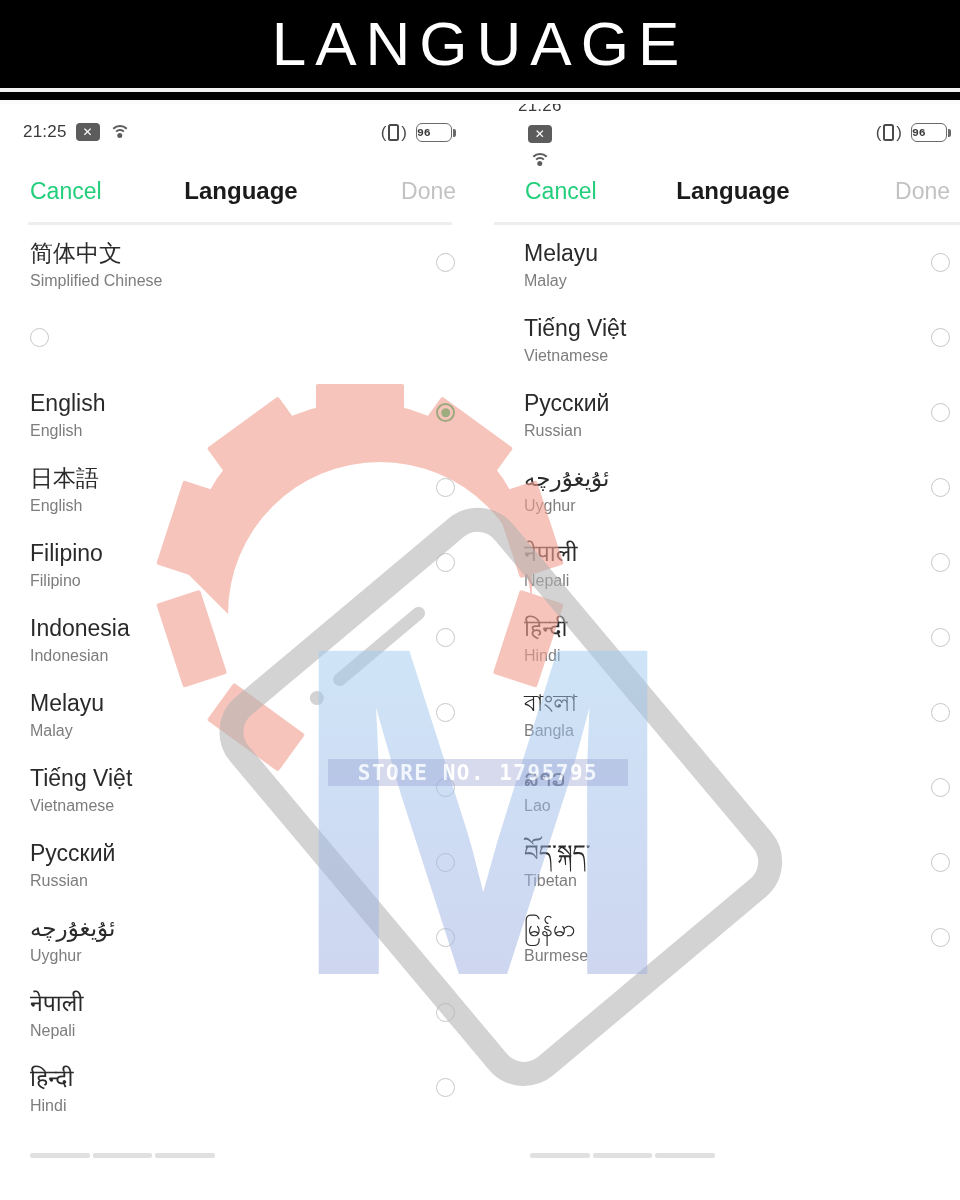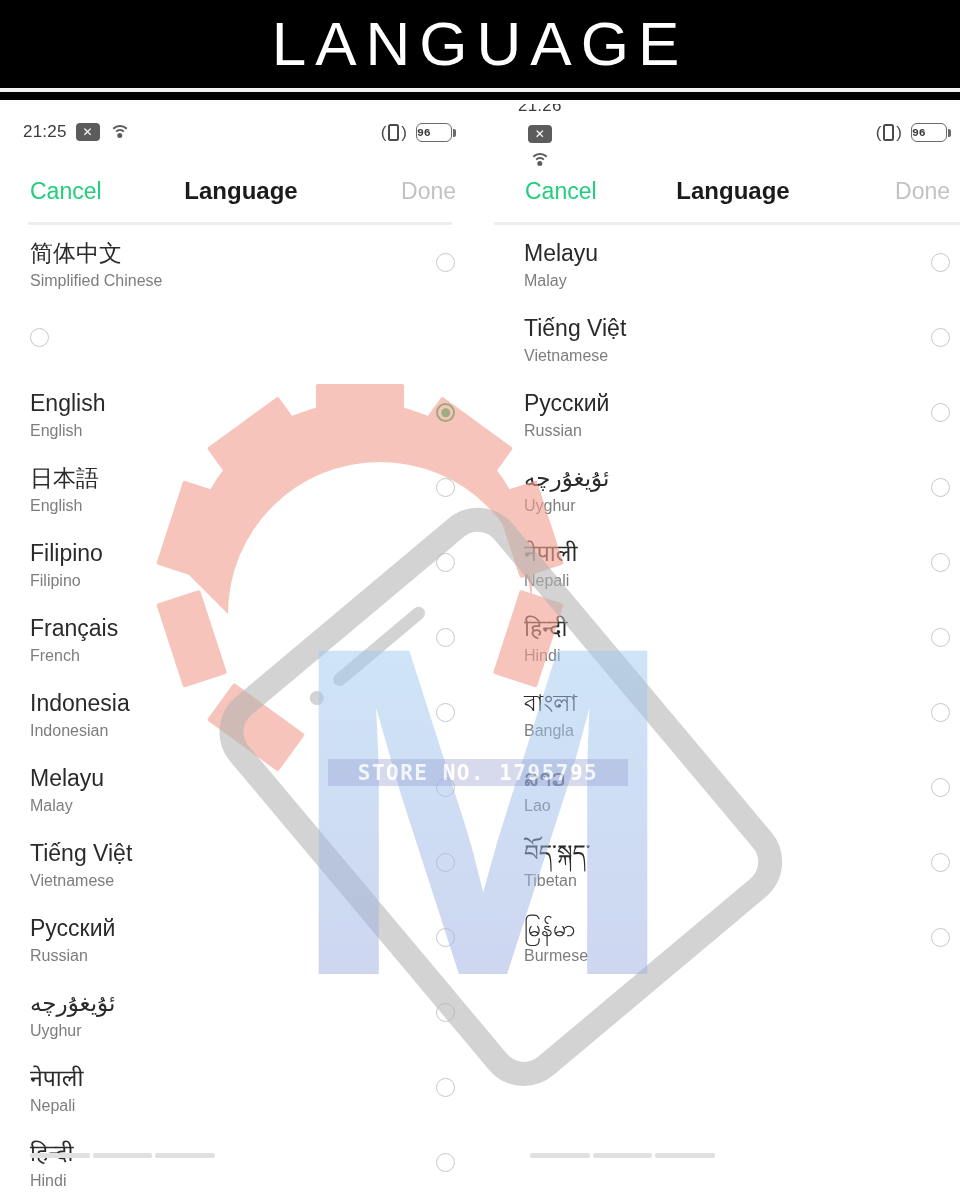--- a/index.html
+++ b/index.html
@@ -197,27 +197,20 @@
         </div>
         <div class="row">
           <div class="row-text">
             <div class="row-native">Filipino</div>
             <div class="row-english">Filipino</div>
           </div>
           <div class="radio"></div>
         </div>
         <div class="row">
           <div class="row-text">
-            <div class="row-native">Français</div>
-            <div class="row-english">French</div>
-          </div>
-          <div class="radio"></div>
-        </div>
-        <div class="row">
-          <div class="row-text">
             <div class="row-native">Indonesia</div>
             <div class="row-english">Indonesian</div>
           </div>
           <div class="radio"></div>
         </div>
         <div class="row">
           <div class="row-text">
             <div class="row-native">Melayu</div>
             <div class="row-english">Malay</div>
           </div>

